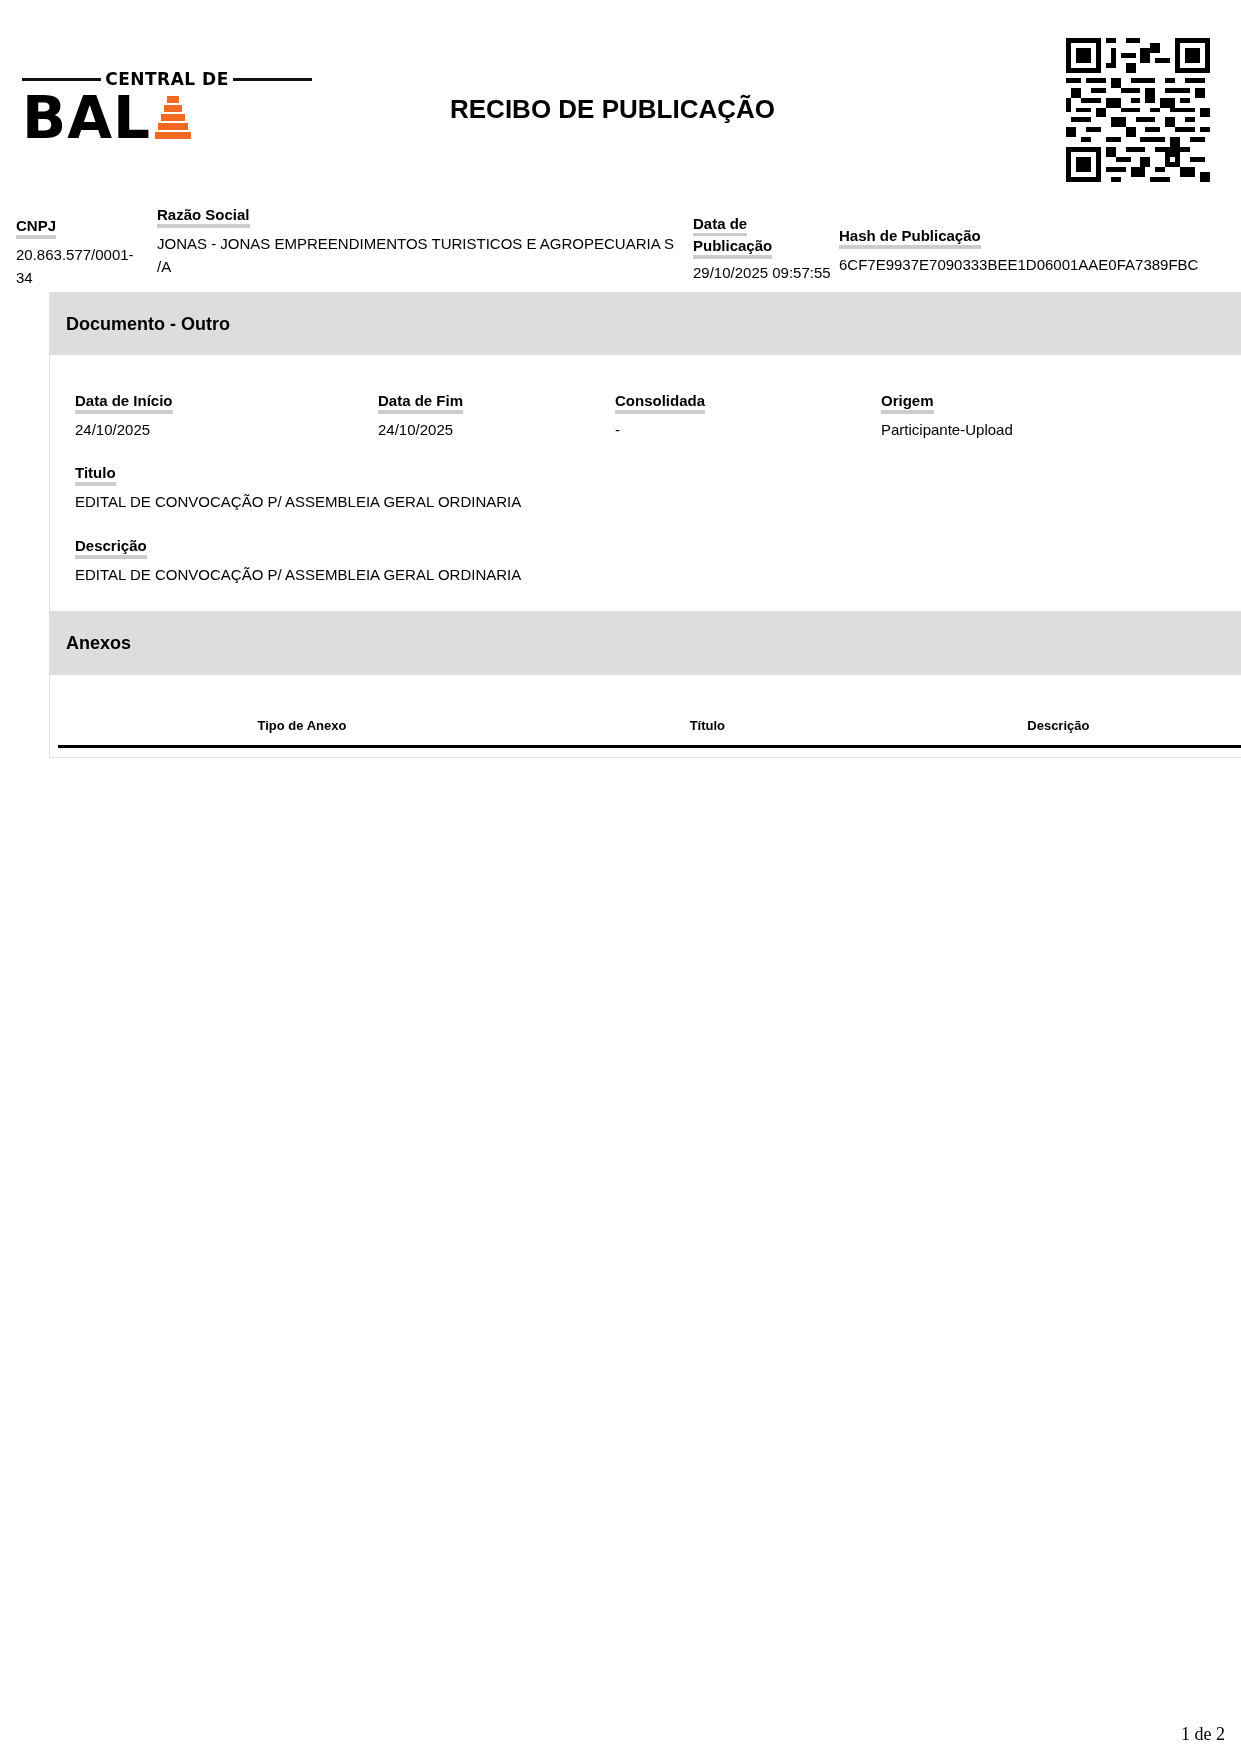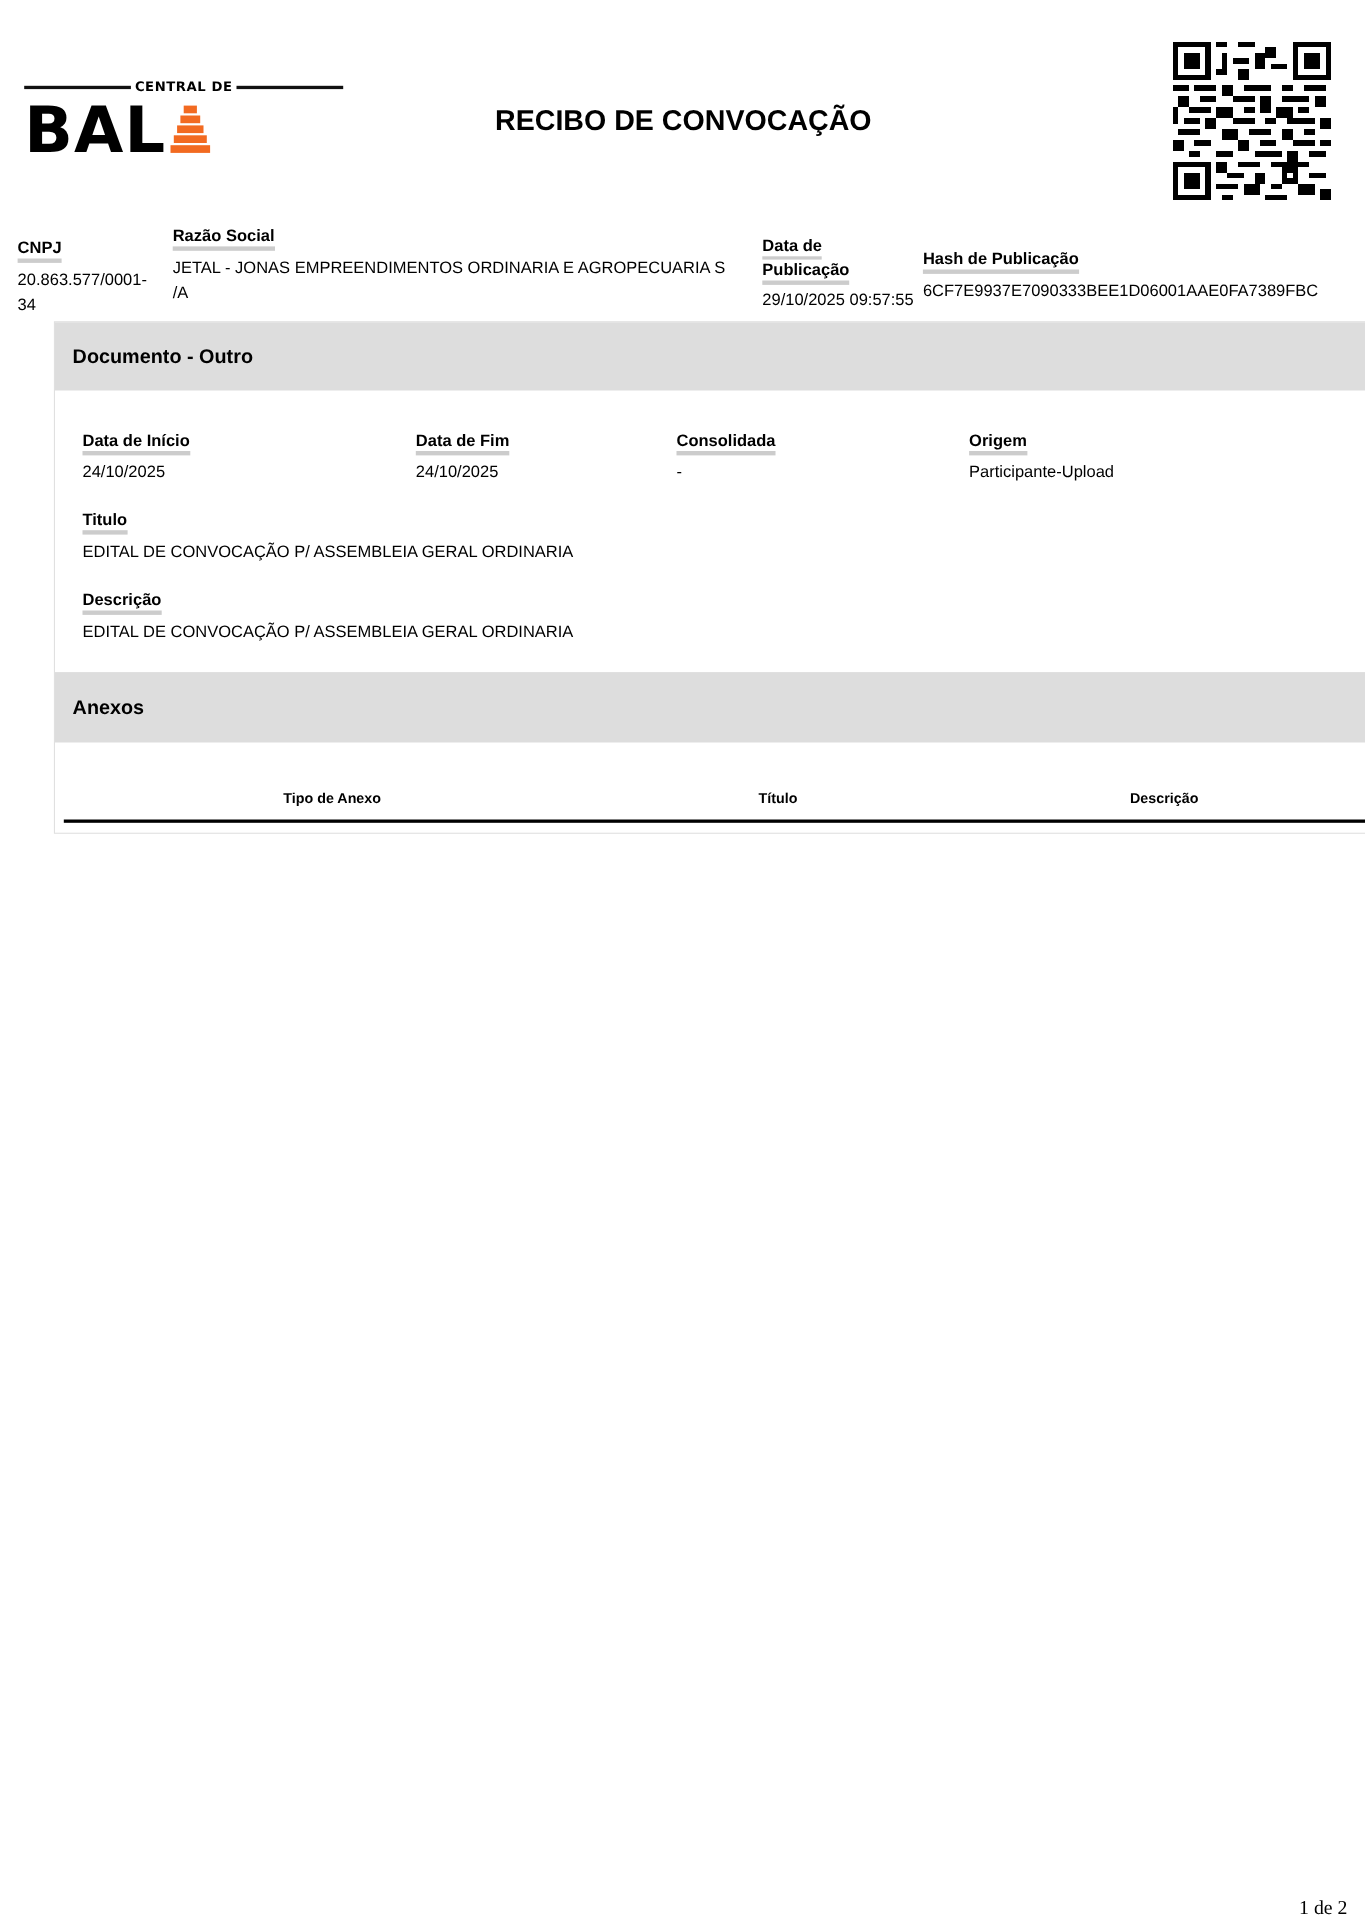--- a/index.html
+++ b/index.html
@@ -1,20 +1,20 @@
 <!DOCTYPE html>
 <html><head>
 <meta charset="utf-8">
 <style>
   html,body{margin:0;padding:0;background:#fff;}
   body{width:1241px;height:1754px;position:relative;font-family:"Liberation Sans",sans-serif;color:#000;overflow:hidden;}
   .logo{position:absolute;left:22px;top:68px;width:290px;height:90px;}
   .logo-top{display:flex;align-items:center;height:22px;}
   .logo-top .line{flex:1;height:3px;background:#111;}
-  .logo-top .txt{font-family:"DejaVu Sans",sans-serif;font-weight:bold;font-size:12px;padding:0 4px;letter-spacing:0.5px;}
+  .logo-top .txt{font-family:"DejaVu Sans",sans-serif;font-weight:bold;font-size:17px;padding:0 4px;letter-spacing:0.5px;}
   .logo-main{display:flex;align-items:center;font-family:"DejaVu Sans",sans-serif;font-weight:bold;font-size:58px;line-height:56px;letter-spacing:1px;}
   .logo-main .pine{display:inline-flex;flex-direction:column;align-items:center;width:40px;margin:0 2px;}
   .pine span{display:block;height:7px;background:#f26a21;margin-bottom:2px;}
   .title{position:absolute;left:450px;top:94px;font-weight:bold;font-size:26px;}
   .qr{position:absolute;left:1066px;top:38px;width:144px;height:144px;}
   .hdr{position:absolute;top:0;}
   .lbl{font-weight:bold;font-size:15px;display:inline-block;border-bottom:4px solid #ccc;line-height:19px;}
   .val{font-size:15px;line-height:23px;}
   .panel{position:absolute;left:16px;top:294px;width:1208px;height:466px;border:1px solid #e0e0e0;box-sizing:border-box;}
   .panel-head{background:#dddddd;height:62px;display:flex;align-items:center;padding-left:16px;font-weight:bold;font-size:18px;}
@@ -37,21 +37,21 @@
     <span class="pine">
       <span style="width:12px"></span>
         <span style="width:18px"></span>
         <span style="width:24px"></span>
         <span style="width:30px"></span>
         <span style="width:36px"></span>
     </span>
   </div>
 </div>
 
-<div class="title">RECIBO DE CONVOCAÇÃO</div>
+<div class="title">RECIBO DE PUBLICAÇÃO</div>
 
 <svg class="qr" viewBox="0 0 29 29" shape-rendering="crispEdges">
   <rect x="0" y="0" width="29" height="29" fill="#fff"></rect>
   <g fill="#000">
     <rect x="0" y="0" width="7" height="7"></rect>
       <rect x="1" y="1" width="5" height="5" fill="#fff"></rect>
       <rect x="2" y="2" width="3" height="3"></rect>
     <rect x="22" y="0" width="7" height="7"></rect>
       <rect x="23" y="1" width="5" height="5" fill="#fff"></rect>
       <rect x="24" y="2" width="3" height="3"></rect>
@@ -125,21 +125,21 @@
   </g>
 </svg>
 
 <div class="hdr" style="left:16px;top:216px;">
   <div class="lbl">CNPJ</div>
   <div class="val" style="margin-top:4px">20.863.577/0001-</div>
   <div class="val">34</div>
 </div>
 <div class="hdr" style="left:157px;top:205px;">
   <div class="lbl">Razão Social</div>
-  <div class="val" style="margin-top:4px">JETAL - JONAS EMPREENDIMENTOS ORDINARIA E AGROPECUARIA S</div>
+  <div class="val" style="margin-top:4px">JONAS - JONAS EMPREENDIMENTOS TURISTICOS E AGROPECUARIA S</div>
   <div class="val">/A</div>
 </div>
 <div class="hdr" style="left:693px;top:214px;">
   <div class="lbl" style="border-bottom-width:3px">Data de</div><br>
   <div class="lbl">Publicação</div>
   <div class="val" style="margin-top:2px">29/10/2025 09:57:55</div>
 </div>
 <div class="hdr" style="left:839px;top:226px;">
   <div class="lbl">Hash de Publicação</div>
   <div class="val" style="margin-top:4px">6CF7E9937E7090333BEE1D06001AAE0FA7389FBC</div>

